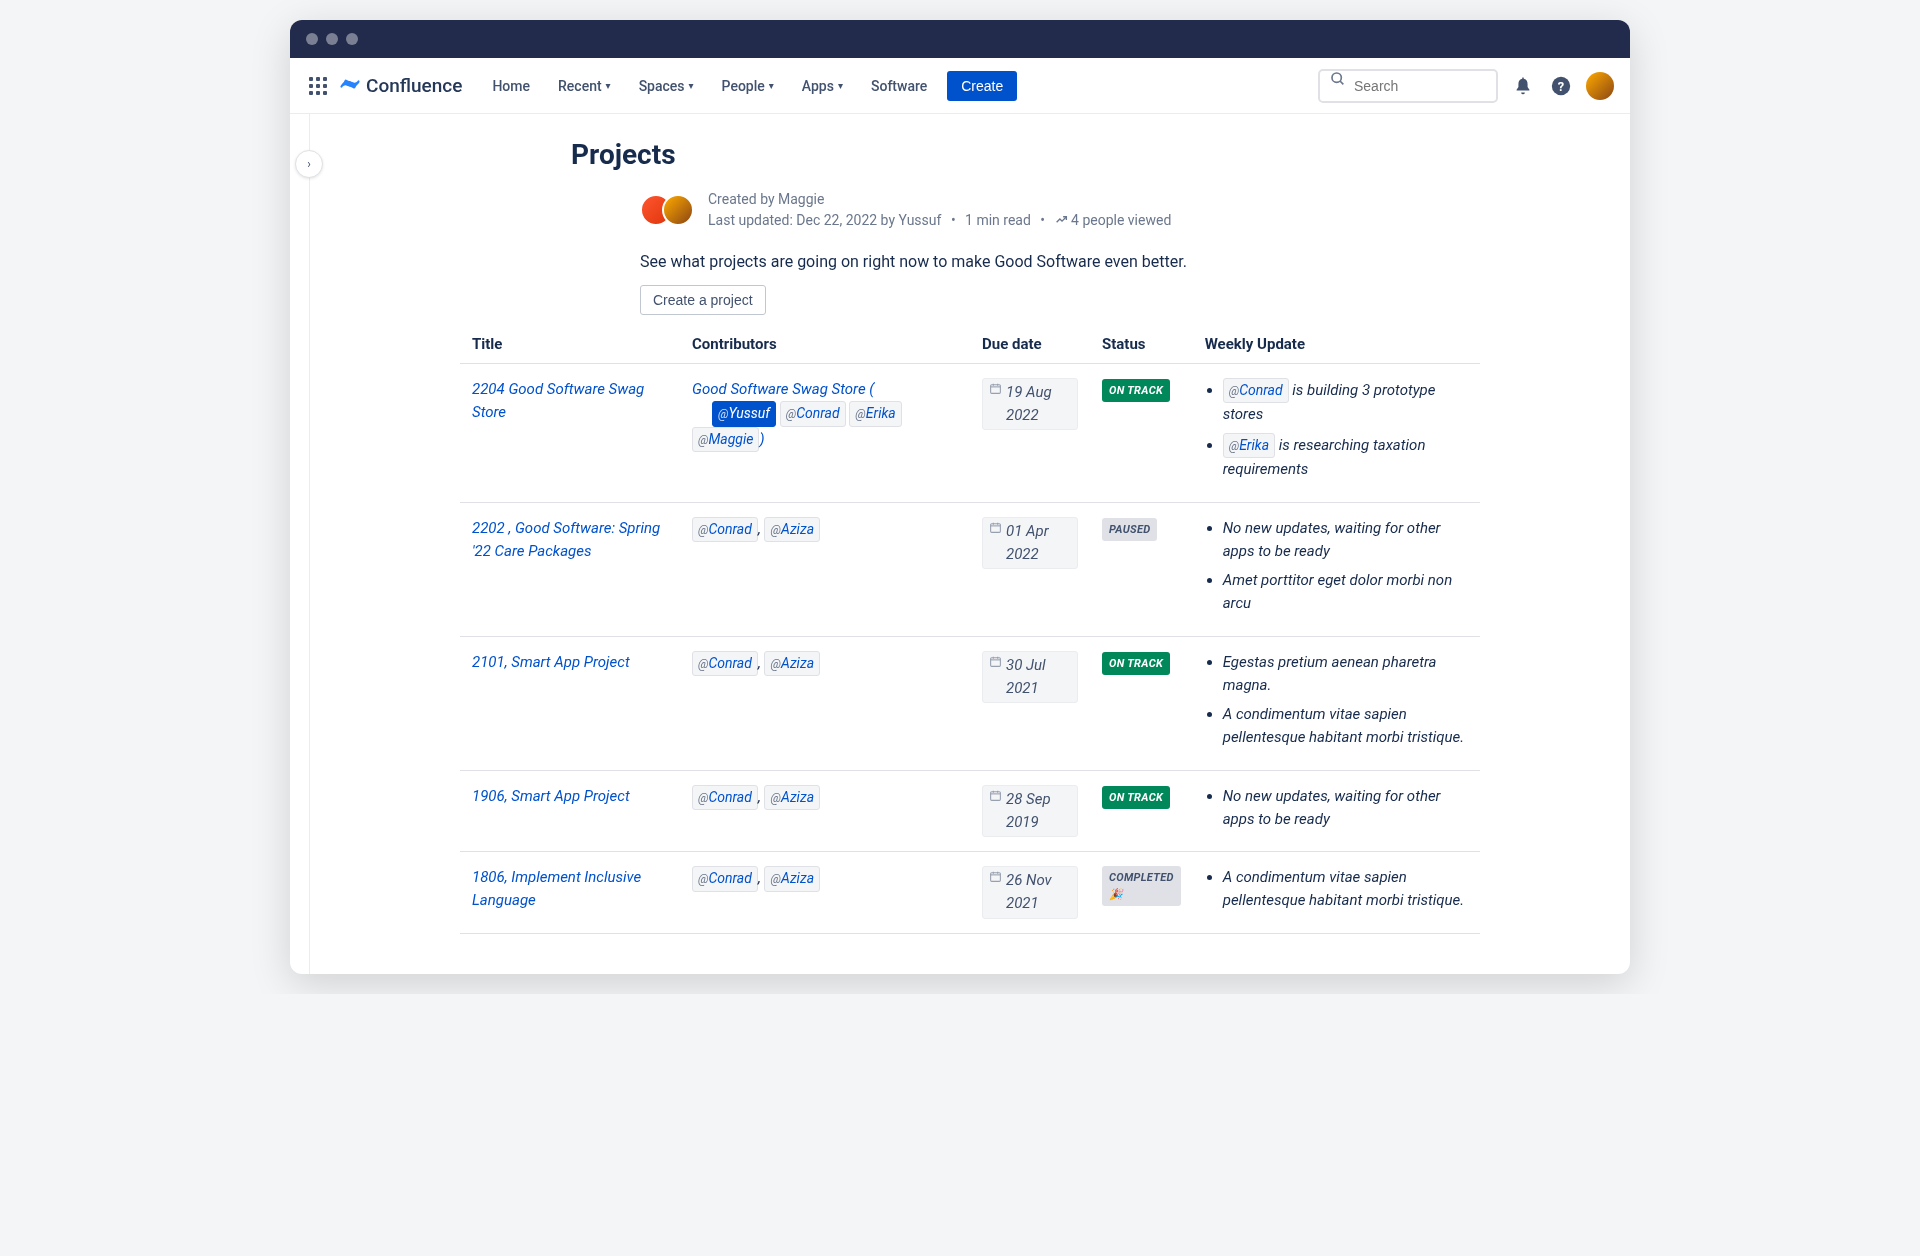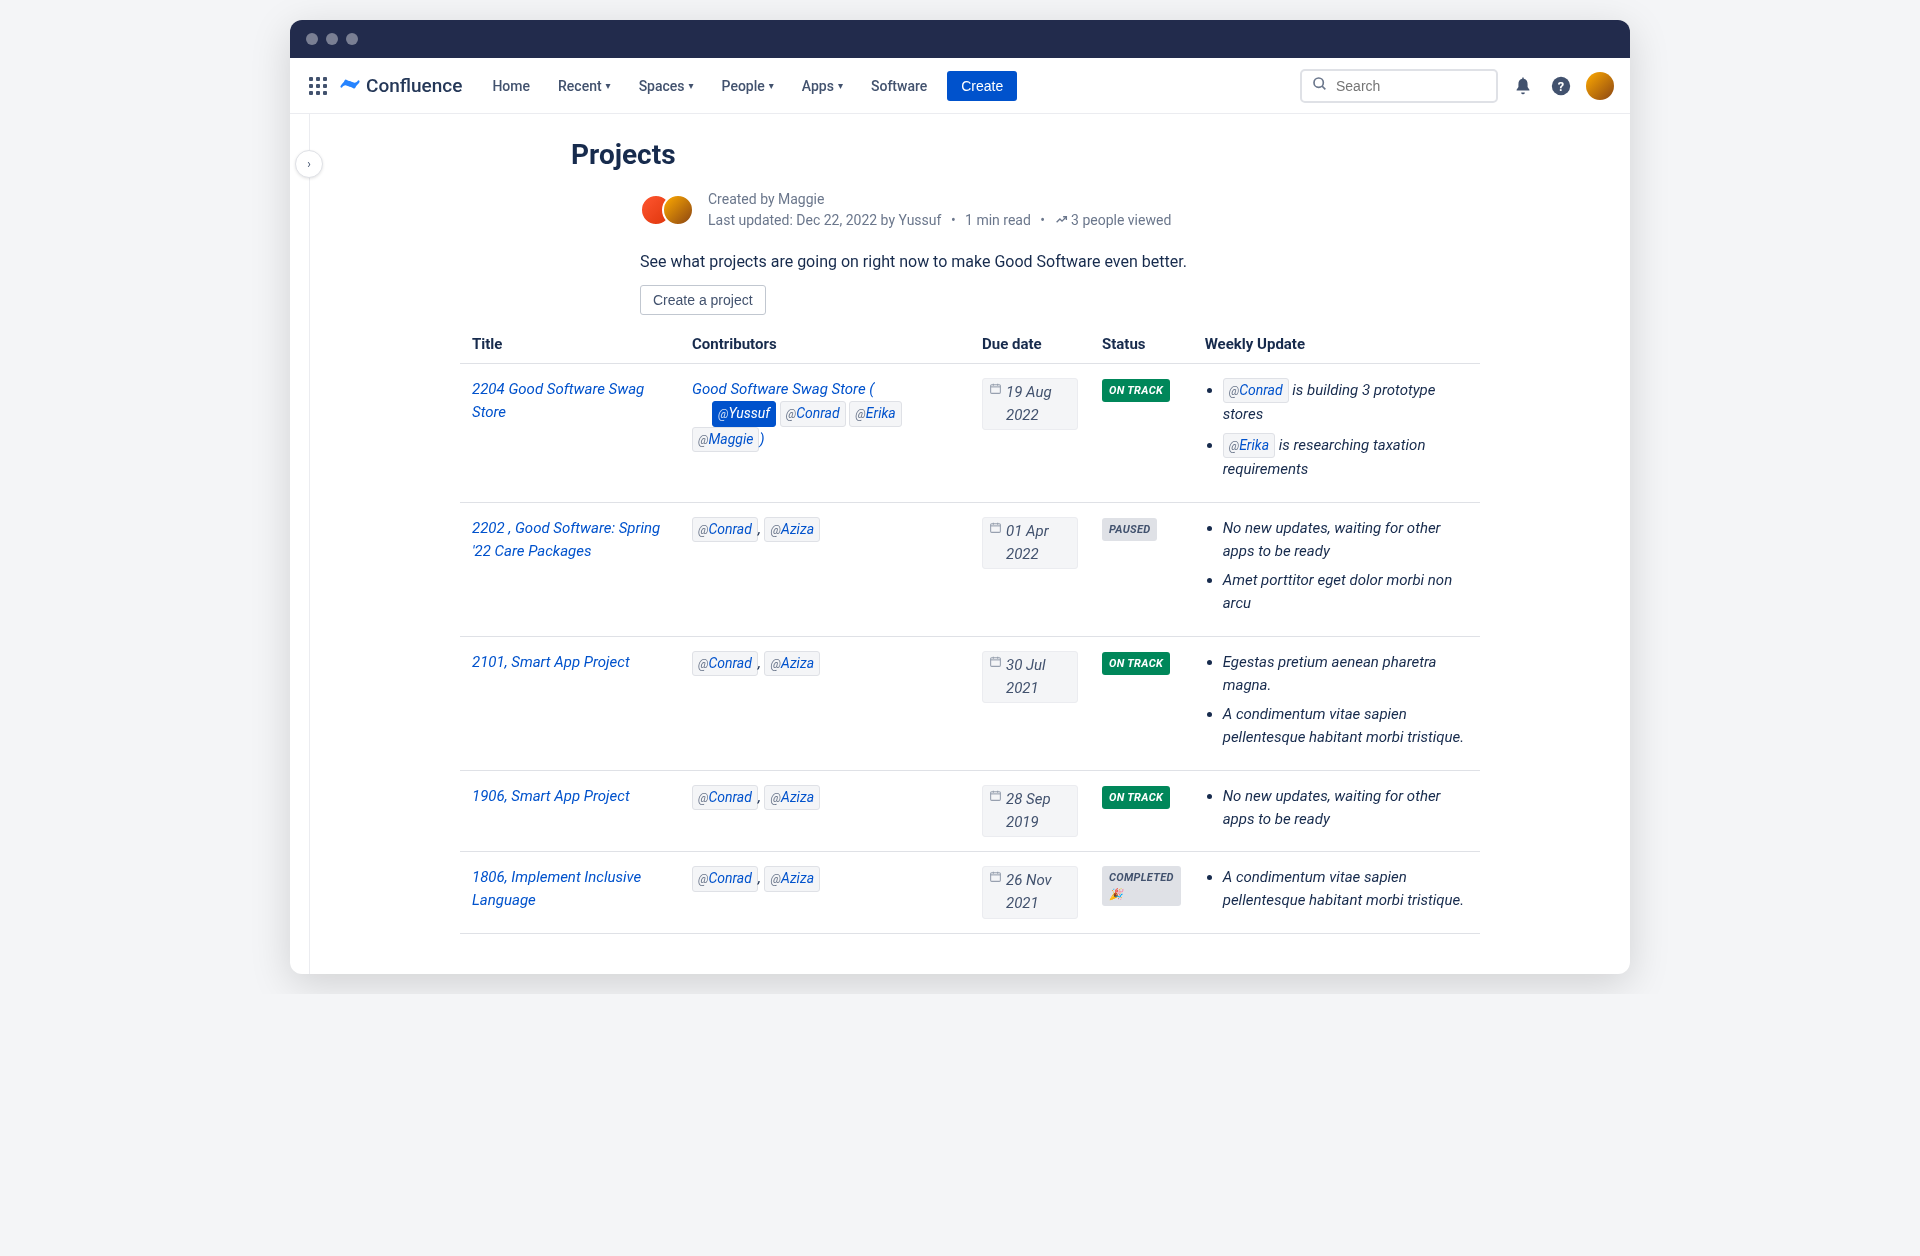--- a/index.html
+++ b/index.html
@@ -54,22 +54,22 @@
       border-radius: 3px; cursor: pointer; display: flex; align-items: center; gap: 4px;
     }
     .chev { font-size: 10px; color: #42526E; }
     .create-btn {
       margin-left: 10px; background: #0052CC; color: #fff;
       border: none; padding: 7px 14px; border-radius: 3px;
       font-weight: 500; font-size: 14px; cursor: pointer;
     }
     .nav-right { margin-left: auto; display: flex; align-items: center; gap: 12px; }
     .search-box {
-      width: 198px; height: 34px; border: 2px solid #dfe1e6;
-      border-radius: 5px; display: flex; align-items: center;
+      width: 180px; height: 34px; border: 2px solid #dfe1e6;
+      border-radius: 5px; display: flex; 
       padding: 0 10px; gap: 8px;
     }
     .search-box input { border: none; outline: none; font-size: 14px; width: 100%; color: #42526E; }
     .search-icon { color: #6B778C; }
     .icon-btn { width: 26px; height: 26px; display: flex; align-items: center; justify-content: center; cursor: pointer; color: #42526E; }
     .avatar-sm { width: 28px; height: 28px; border-radius: 50%; background: linear-gradient(135deg, #FFAB00 0%, #8B4513 100%); cursor: pointer; }
     
     .content-area { display: flex; min-height: 800px; }
     .sidebar-collapsed {
       width: 20px; border-right: 1px solid #ebecf0; position: relative;
@@ -226,21 +226,21 @@
               <span>Last updated: Dec 22, 2022 by Yussuf</span>
               <span class="sep">•</span>
               <span>1 min read</span>
               <span class="sep">•</span>
               <span class="analytics-icon">
                 <svg width="13" height="13" viewBox="0 0 24 24" fill="none" stroke="#6B778C" stroke-width="2.5">
                     <polyline points="3 17 9 11 13 15 21 7"></polyline>
                     <polyline points="15 7 21 7 21 13"></polyline>
                   </svg>
               </span>
-              <span>3 people viewed</span>
+              <span>4 people viewed</span>
             </div>
           </div>
         </div>
         <p class="intro">See what projects are going on right now to make Good Software even better.</p>
         <button class="create-proj-btn">Create a project</button>
 
         <table class="projects">
           <thead>
             <tr>
               <th>Title</th>

